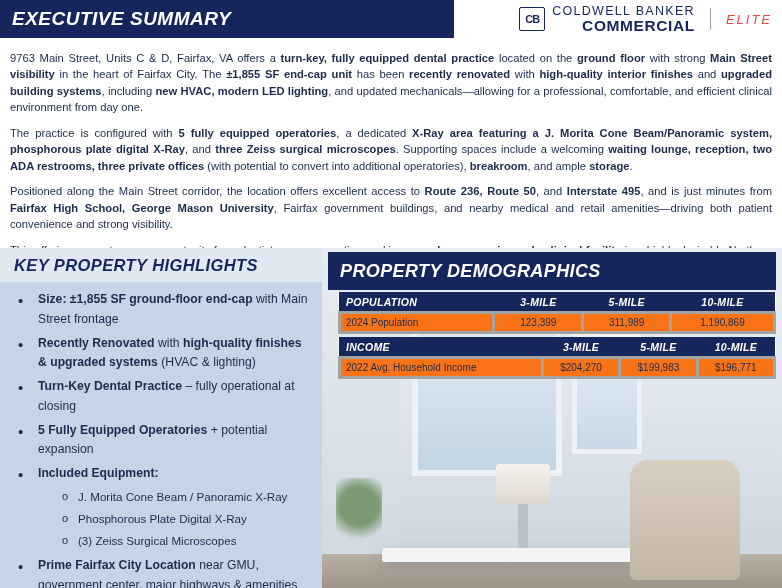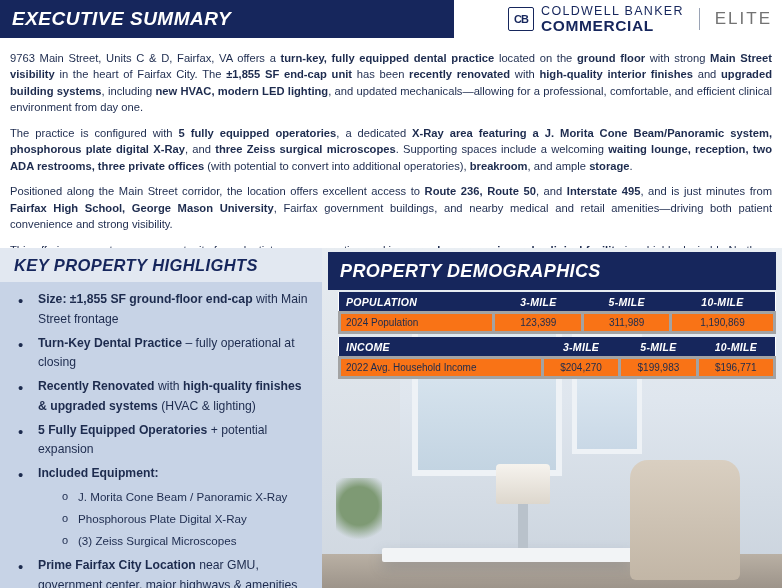--- a/index.html
+++ b/index.html
@@ -45,23 +45,23 @@
   .cb-mark {
     width: 26px; height: 24px;
     border: 1.6px solid #16265c;
     border-radius: 2px;
     display: flex; align-items: center; justify-content: center;
     font-size: 11px; font-weight: bold; color: #16265c;
     letter-spacing: -1px;
   }
   .cb-words { line-height: 1.0; }
   .cb-line1 { font-size: 12.5px; letter-spacing: 1.3px; color: #16265c; font-weight: 500; }
-  .cb-line2 { font-size: 15.5px; letter-spacing: 0.6px; color: #16265c; font-weight: bold; }
+  .cb-line2 { font-size: 15.5px; letter-spacing: 0.6px; color: #16265c; font-weight: bold; text-align: right; }
   .cb-sep { width:1px; height: 22px; background:#9aa3b5; margin: 0 8px; }
-  .cb-elite { font-size: 17px; letter-spacing: 2px; color: #737373; font-weight: 500; }
+  .cb-elite { font-size: 13px; letter-spacing: 2px; color: #ef4444; font-weight: 500; font-style: italic; }
 
   
   .body-copy {
     padding: 12px 10px 6px 10px;
     font-size: 11.2px;
     line-height: 1.47;
     color: #1d2b4e;
     text-align: justify;
   }
   .body-copy p { margin: 0 0 9px 0; }
@@ -260,22 +260,22 @@
   </div>
 
 <div class="lower">
 
   <div class="left-panel">
     <div class="left-header">
       <div class="left-header-text">KEY PROPERTY HIGHLIGHTS</div>
     </div>
     <ul class="highlights" id="highlights-list">
         <li><b>Size: ±1,855 SF ground-floor end-cap</b><span> with Main Street frontage</span></li>
+        <li><b>Recently Renovated</b><span> with </span><b>high-quality finishes &amp; upgraded systems</b><span> (HVAC &amp; lighting)</span></li>
         <li><b>Turn-Key Dental Practice</b><span> – fully operational at closing</span></li>
-        <li><b>Recently Renovated</b><span> with </span><b>high-quality finishes &amp; upgraded systems</b><span> (HVAC &amp; lighting)</span></li>
         <li><b>5 Fully Equipped Operatories</b><span> + potential expansion</span></li>
         <li><b>Included Equipment:</b><ul class="sublist">
             <li>J. Morita Cone Beam / Panoramic X-Ray</li>
             <li>Phosphorous Plate Digital X-Ray</li>
             <li>(3) Zeiss Surgical Microscopes</li>
           </ul></li>
         <li><b>Prime Fairfax City Location</b><span> near GMU, government center, major highways &amp; amenities</span></li>
       </ul>
   </div>
 

